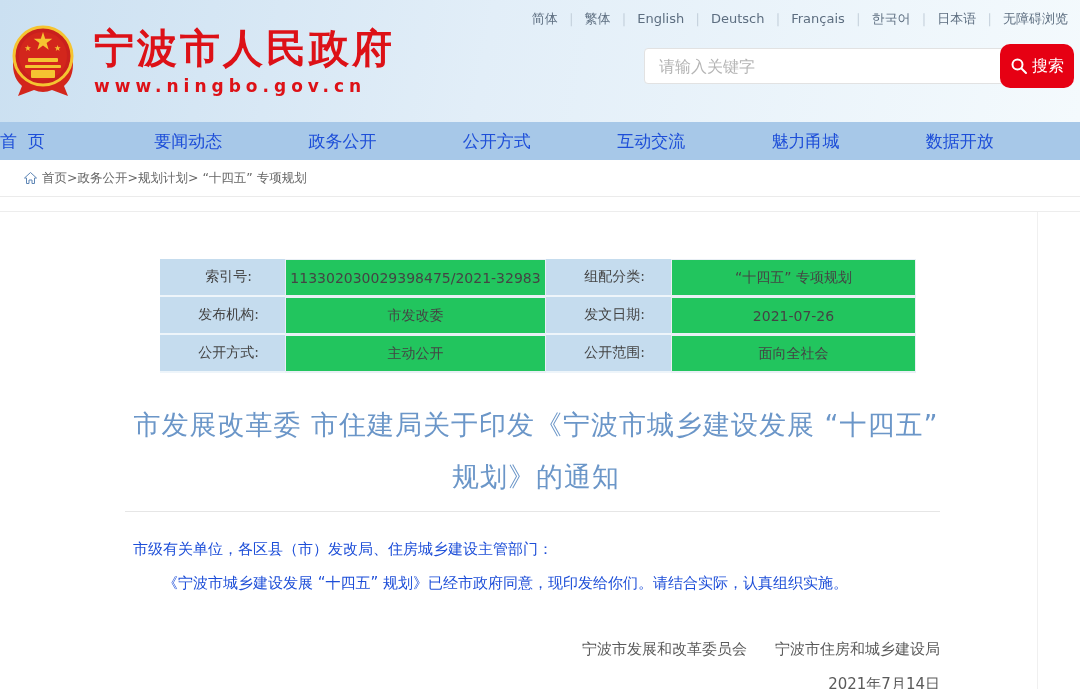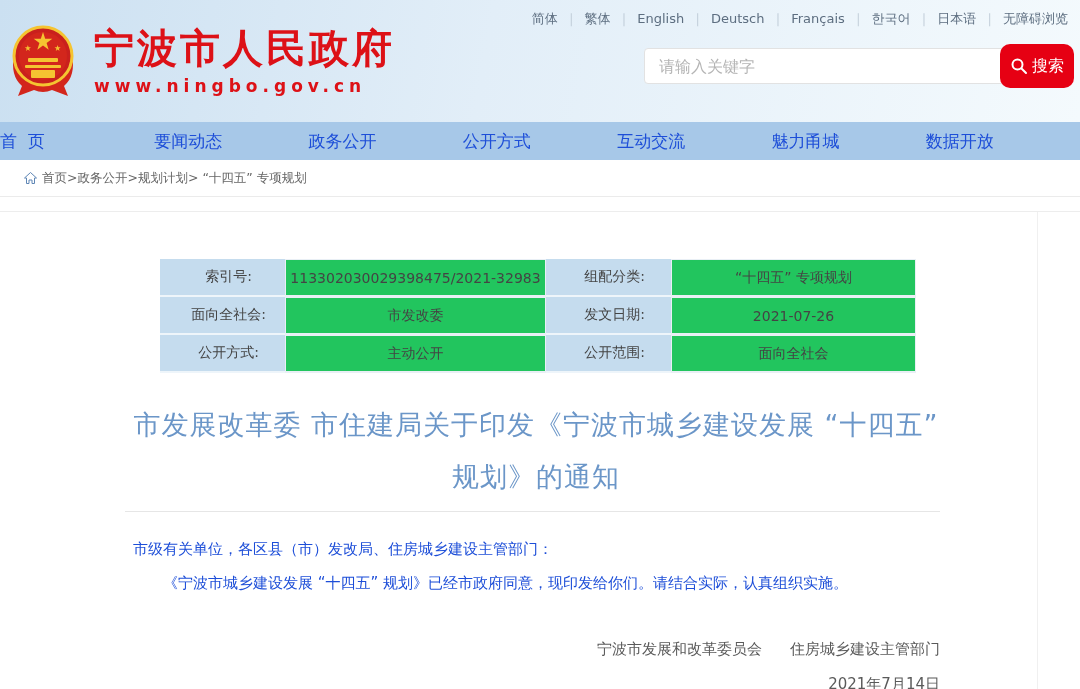--- a/index.html
+++ b/index.html
@@ -122,21 +122,21 @@
 
 <table class="meta-table">
   <tbody>
     <tr>
       <td class="lbl">索引号:</td>
       <td class="val val1">113302030029398475/2021-32983</td>
       <td class="lbl">组配分类:</td>
       <td class="val val2">“十四五” 专项规划</td>
     </tr>
     <tr>
-      <td class="lbl">面向全社会:</td>
+      <td class="lbl">发布机构:</td>
       <td class="val val1">市发改委</td>
       <td class="lbl">发文日期:</td>
       <td class="val val2">2021-07-26</td>
     </tr>
     <tr>
       <td class="lbl">公开方式:</td>
       <td class="val val1">主动公开</td>
       <td class="lbl">公开范围:</td>
       <td class="val val2">面向全社会</td>
     </tr>
@@ -145,15 +145,15 @@
 
 <div class="doc-title">市发展改革委 市住建局关于印发《宁波市城乡建设发展 “十四五” 规划》的通知</div>
 <div class="doc-divider"></div>
 
 <div class="doc-body">
   <p>市级有关单位，各区县（市）发改局、住房城乡建设主管部门：</p>
   <p class="indent">《宁波市城乡建设发展 “十四五” 规划》已经市政府同意，现印发给你们。请结合实际，认真组织实施。</p>
 </div>
 
 <div class="doc-sign">
-  <span>宁波市发展和改革委员会</span><span class="gap"></span><span>住房城乡建设主管部门</span>
+  <span>宁波市发展和改革委员会</span><span class="gap"></span><span>宁波市住房和城乡建设局</span>
 </div>
 <div class="doc-date">2021年7月14日</div>
 
 </body></html>

